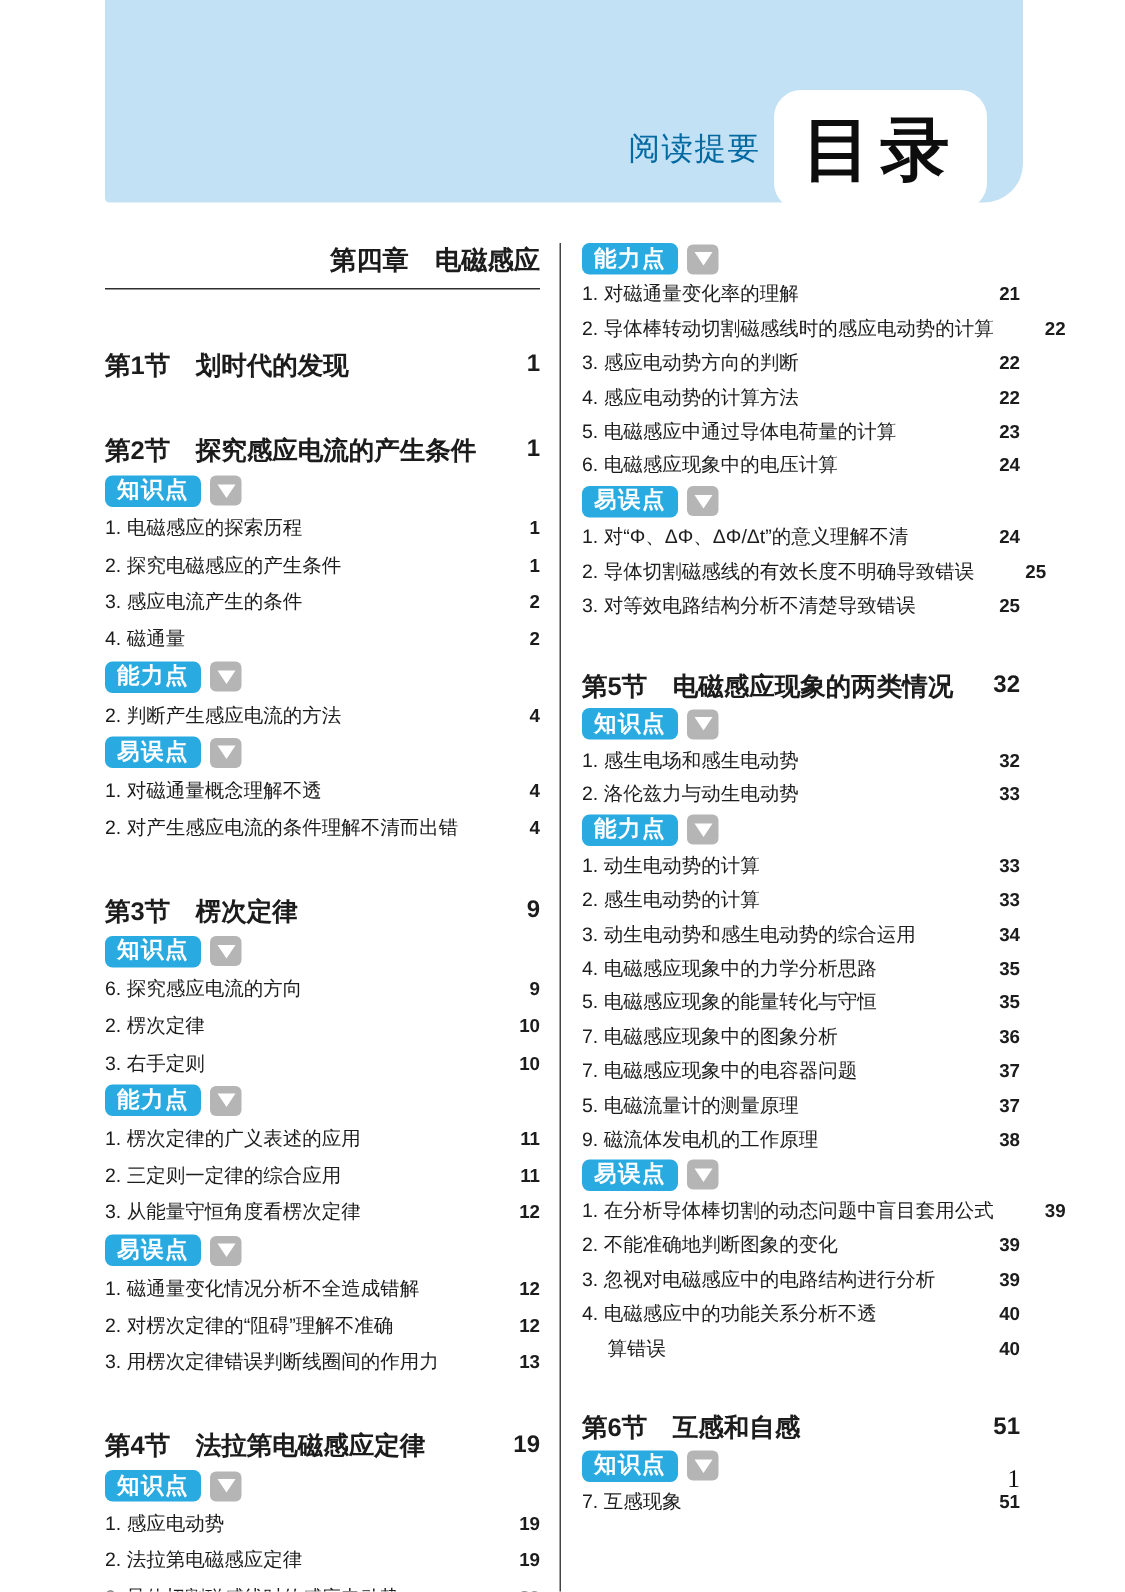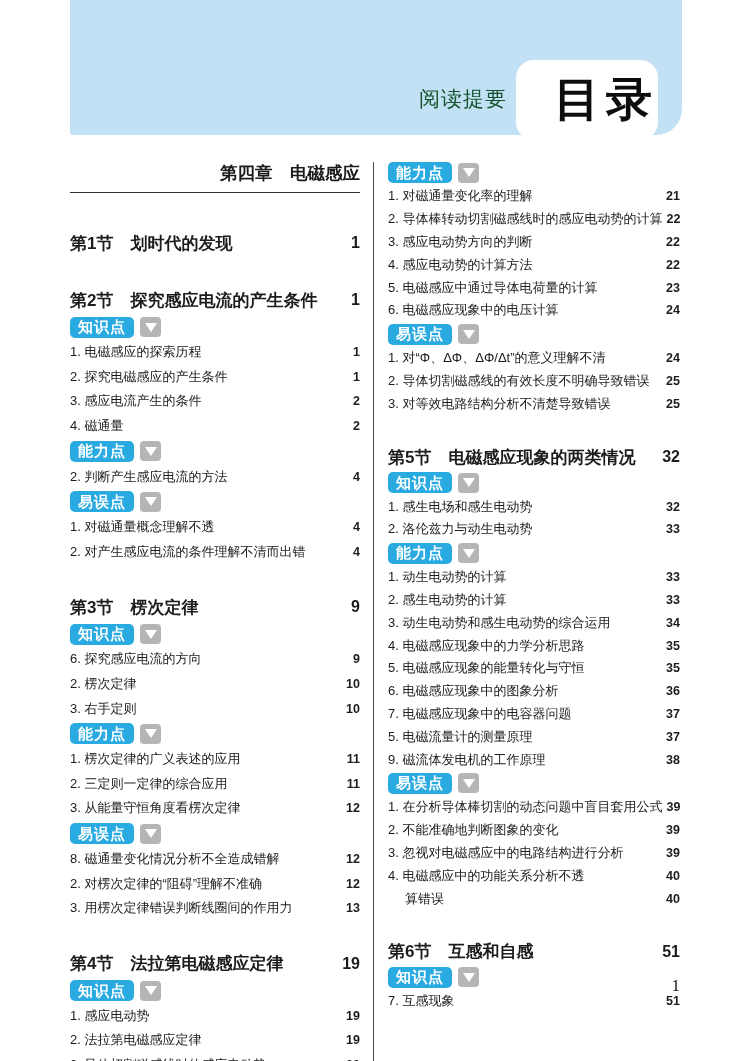--- a/index.html
+++ b/index.html
@@ -9,45 +9,45 @@
     color:#1c1c1c;
   }
   
   .banner{
     position:absolute;left:70px;top:0;width:612px;height:135px;
     background:var(--banner-blue,#c3e1f4);
     border-radius:0 0 26px 3px;
   }
   .read-label{
     position:absolute;right:175px;bottom:22px;
-    font-size:21px;color:#14532d;letter-spacing:1px;
+    font-size:21px;color:#0369a1;letter-spacing:1px;
   }
   .title-box{
     position:absolute;right:24px;bottom:-5px;width:142px;height:80px;
     background:#ffffff;border-radius:18px;
-    display:flex;align-items:center;justify-content:flex-end;
+    display:flex;align-items:center;justify-content:center;
   }
   .title-box span{
     font-size:46px;font-weight:bold;color:#0d0d0d;letter-spacing:6px;
   }
   
   .content{
     position:absolute;left:70px;top:160px;width:612px;
     display:flex;
   }
   .col{display:flex;flex-direction:column;}
   .col-left{width:290px;text-align:right;}
   .divider{width:1px;background:#444;margin:2px 14px 0 13px;min-height:815px;}
   .col-right{width:292px;}
   
   .row{
     display:flex;justify-content:space-between;align-items:center;
     white-space:nowrap;
   }
-  .item-row{font-size:13px;}
+  .item-row{font-size:13px;gap:30px;}
   .col-left  .item-row{height:24.6px;}
   .col-right .item-row{height:22.8px;}
   .item-page{font-size:12.5px;font-weight:bold;margin-left:4px;}
   .cont-line span:first-child{padding-left:17px;}
   .section-row{font-weight:bold;margin-top:29px;}
   .col-left  .section-row{height:28px;font-size:17px;}
   .col-right .section-row{height:26px;font-size:17px;}
   .section-page{font-size:16px;}
   .chapter{
     font-size:17.5px;font-weight:bold;
@@ -192,21 +192,21 @@
           <span>3. 从能量守恒角度看楞次定律</span>
           <span class="item-page">12</span>
         </div>
         <div class="badge-row">
           <span class="badge">易误点</span>
           <span class="caret">
             <i></i>
           </span>
         </div>
         <div class="row item-row">
-          <span>8. 磁通量变化情况分析不全造成错解</span>
+          <span>1. 磁通量变化情况分析不全造成错解</span>
           <span class="item-page">12</span>
         </div>
         <div class="row item-row">
           <span>2. 对楞次定律的“阻碍”理解不准确</span>
           <span class="item-page">12</span>
         </div>
         <div class="row item-row">
           <span>3. 用楞次定律错误判断线圈间的作用力</span>
           <span class="item-page">13</span>
         </div>
@@ -325,21 +325,21 @@
         </div>
         <div class="row item-row">
           <span>4. 电磁感应现象中的力学分析思路</span>
           <span class="item-page">35</span>
         </div>
         <div class="row item-row">
           <span>5. 电磁感应现象的能量转化与守恒</span>
           <span class="item-page">35</span>
         </div>
         <div class="row item-row">
-          <span>6. 电磁感应现象中的图象分析</span>
+          <span>7. 电磁感应现象中的图象分析</span>
           <span class="item-page">36</span>
         </div>
         <div class="row item-row">
           <span>7. 电磁感应现象中的电容器问题</span>
           <span class="item-page">37</span>
         </div>
         <div class="row item-row">
           <span>5. 电磁流量计的测量原理</span>
           <span class="item-page">37</span>
         </div>

